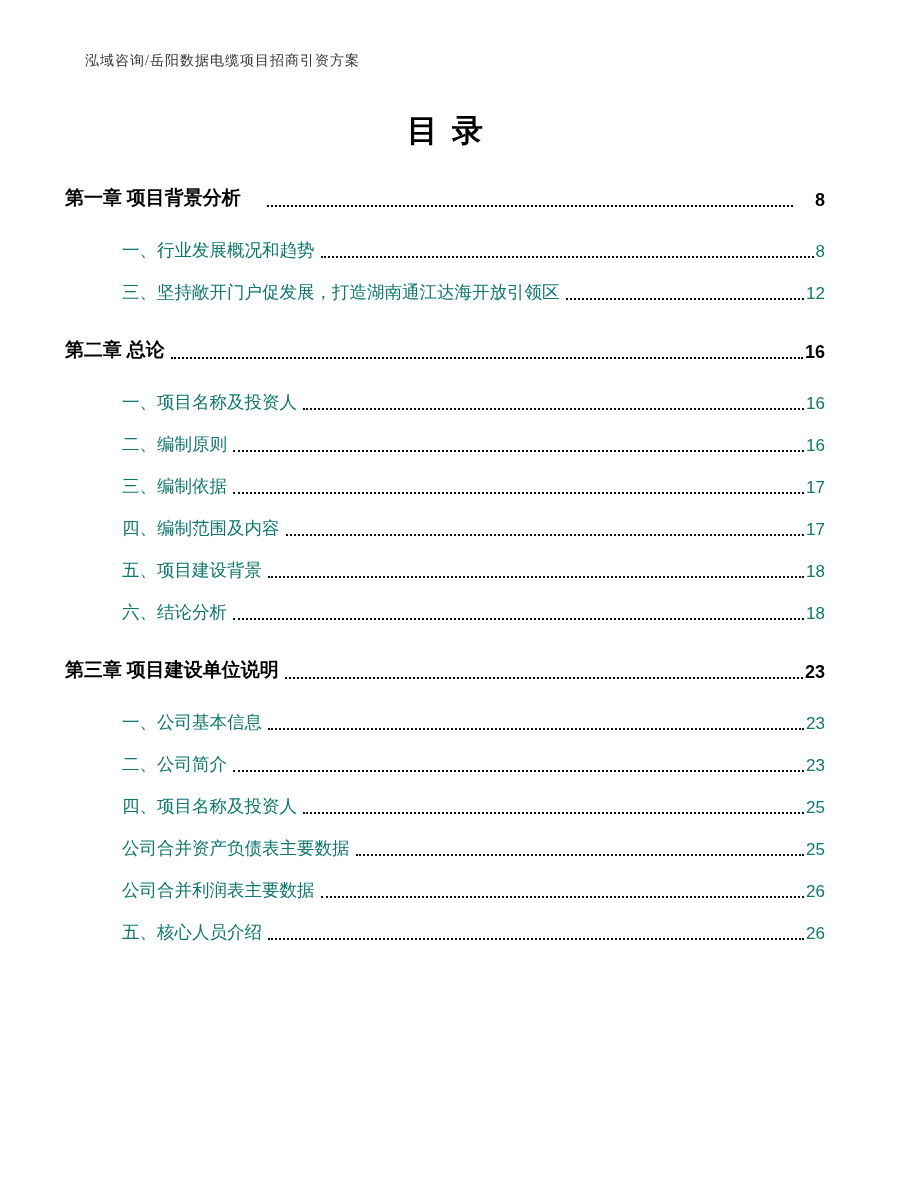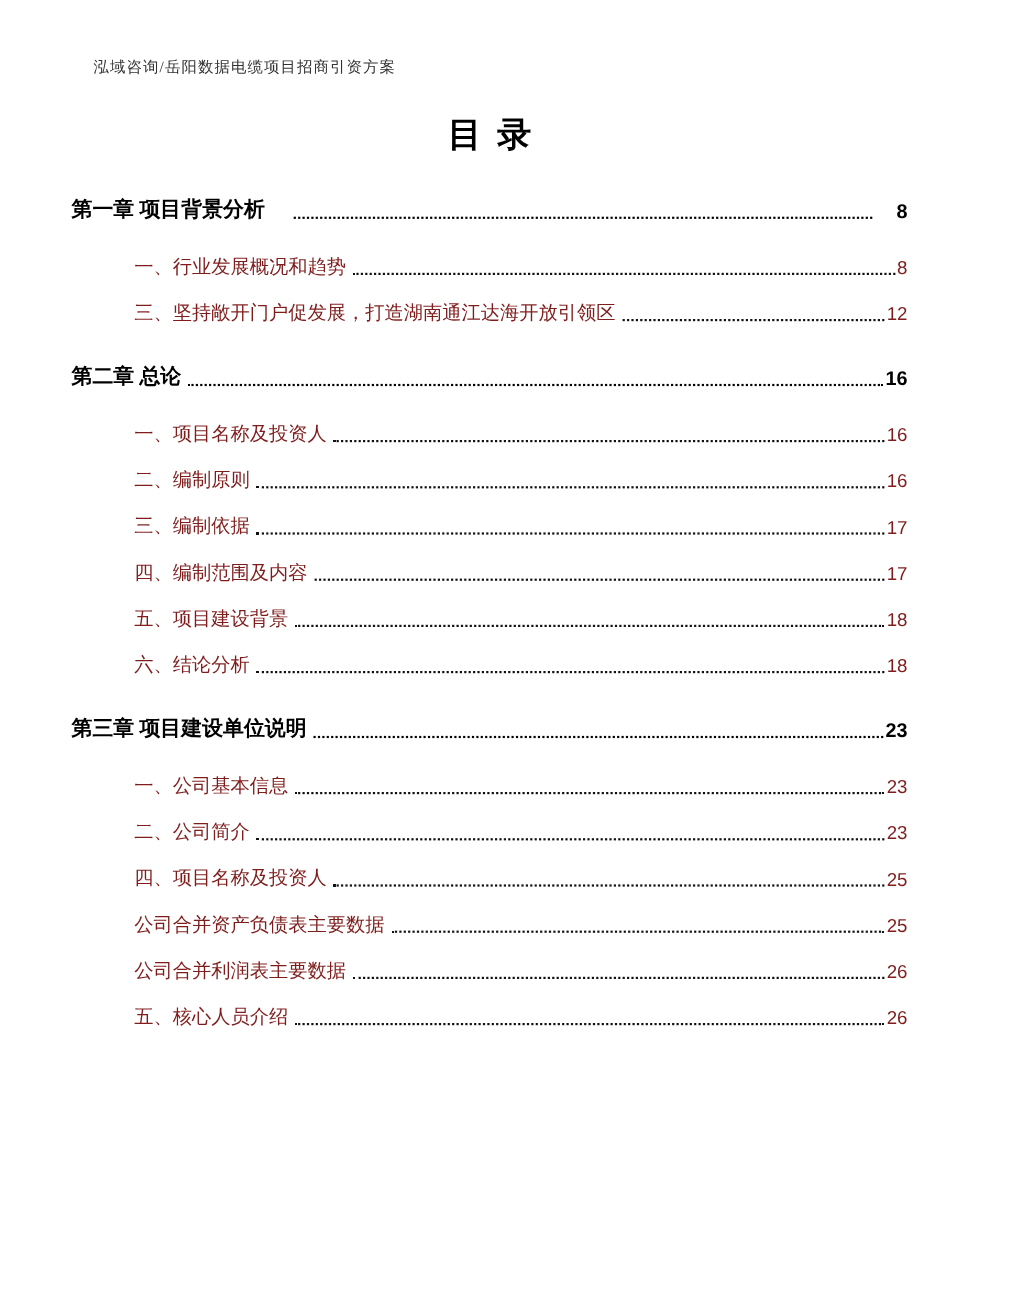--- a/index.html
+++ b/index.html
@@ -25,21 +25,21 @@
   }
 
   .doc-header {
     font-size: 14px;
     color: #333333;
     letter-spacing: 1px;
     padding-left: 20px; 
   }
 
   .doc-title {
-    margin-top: 32px;
+    margin-top: 40px;
     text-align: center;
     font-size: 31px;
     font-weight: 700;
     letter-spacing: 14px;
     text-indent: 14px; 
     color: #000000;
   }
 
   .toc {
     margin-top: 20px;
@@ -66,21 +66,21 @@
     margin-top: 20px;
     gap: 20px;
   }
 
   .toc-row.item {
     height: 42px;
     padding-bottom: 8px;
     padding-left: 57px; 
     font-size: 17.5px;
     font-weight: 400;
-    color: #7f1d1d;
+    color: #0f766e;
   }
 
   .toc-label {
     white-space: nowrap;
   }
 
   .toc-leader {
     flex: 1 1 auto;
     min-width: 12px;
     border-bottom: 2px dotted #111111;

